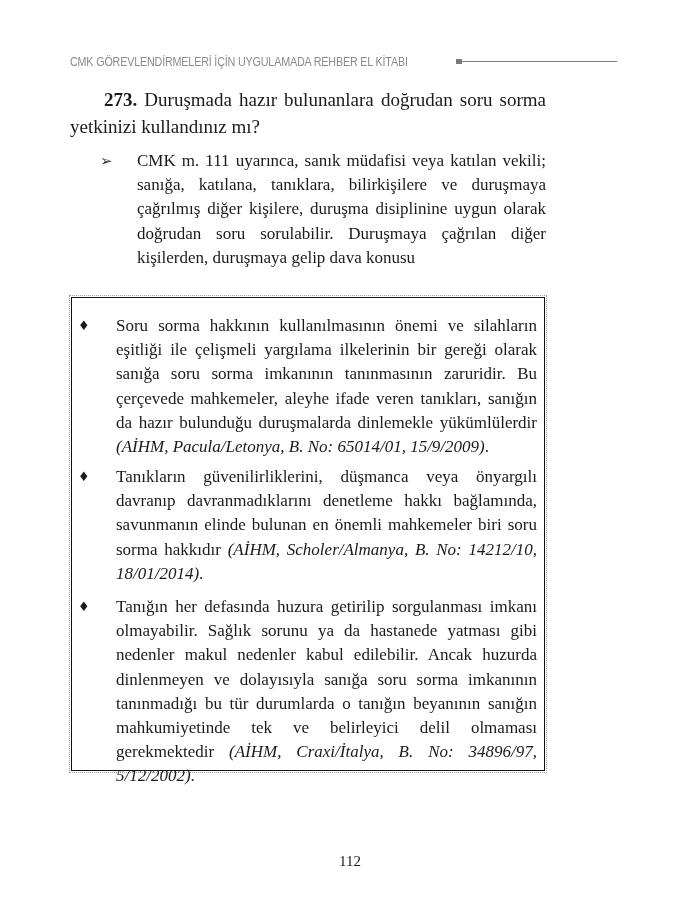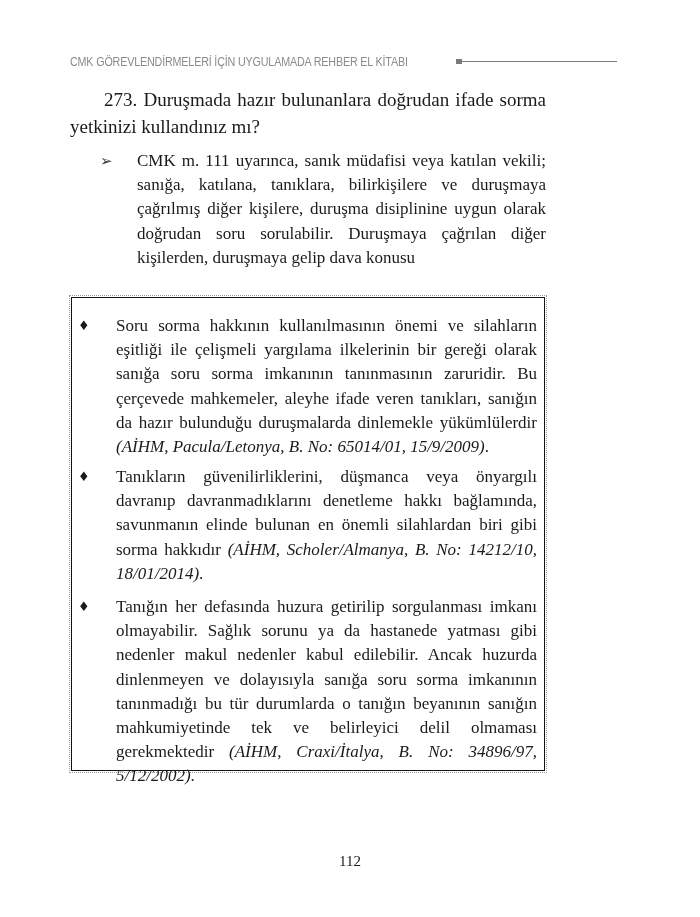--- a/index.html
+++ b/index.html
@@ -9,21 +9,21 @@
     .running-header { position: absolute; left: 70px; top: 44px; width: 477px; height: 20px;
       display: flex; align-items: center; margin-top: 8px; }
     .running-header .title { font-family: "Liberation Sans", "DejaVu Sans", sans-serif;
       font-size: 12.5px; color: #8a8a8a; letter-spacing: -0.2px; white-space: nowrap;
       transform: scaleX(0.86); transform-origin: left center; display: inline-block; }
     .running-header .marker { position: absolute; left: 386px; top: 7px; width: 6px; height: 5px; background: #7a7a7a; }
     .running-header .rule { position: absolute; left: 392px; top: 9px; width: 155px; height: 1px; background: #7a7a7a; }
 
     .question { position: absolute; left: 70px; top: 86px; width: 476px;
       font-size: 19px; line-height: 27px; text-align: justify; text-indent: 34px; }
-    .question .num { font-weight: normal; margin-top: 13px; }
+    .question .num { font-weight: bold; margin-top: 13px; }
 
     .answer { position: absolute; left: 100px; top: 149px; width: 446px; font-size: 17px; line-height: 24.2px; }
     .answer .arrow { position: absolute; left: 0; top: 0; width: 20px; font-family: "DejaVu Sans", sans-serif;
       font-size: 15px; color: #333; }
     .answer .text { margin-left: 37px; text-align: justify; }
 
     .box { position: absolute; left: 71px; top: 297px; width: 472px; height: 472px;
       border: 1.5px solid #111; outline: 1px dotted #9a9a9a; outline-offset: 1px; }
     .box .item { position: absolute; left: 0; width: 472px; font-size: 17px; line-height: 24.2px; }
     .box .item .bullet { position: absolute; left: 6px; top: 0; width: 14px; font-family: "DejaVu Sans", sans-serif;
@@ -35,35 +35,35 @@
   </style>
 </head>
 <body>
 
 <div class="running-header">
   <span class="title">CMK GÖREVLENDİRMELERİ İÇİN UYGULAMADA REHBER EL KİTABI</span>
   <span class="marker"></span>
   <span class="rule"></span>
 </div>
 
-<div class="question"><span class="num">273.</span><span> Duruşmada hazır bulunanlara doğrudan ifade sorma yetkinizi kullandınız mı?</span></div>
+<div class="question"><span class="num">273.</span><span> Duruşmada hazır bulunanlara doğrudan soru sorma yetkinizi kullandınız mı?</span></div>
 
 <div class="answer">
   <span class="arrow">➢</span>
   <div class="text">CMK m. 111 uyarınca, sanık müdafisi veya katılan vekili; sanığa, katılana, tanıklara, bilirkişilere ve duruşmaya çağrılmış diğer kişilere, duruşma disiplinine uygun olarak doğrudan soru sorulabilir. Duruşmaya çağrılan diğer kişilerden, duruşmaya gelip dava konusu</div>
 </div>
 
 <div class="box">
   <div class="item" style="top:16px;">
     <span class="bullet">♦</span>
     <div class="text"><span>Soru sorma hakkının kullanılmasının önemi ve silahların eşitliği ile çelişmeli yargılama ilkelerinin bir gereği olarak sanığa soru sorma imkanının tanınmasının zaruridir.  Bu çerçevede mahkemeler, aleyhe ifade veren tanıkları, sanığın da hazır bulunduğu duruşmalarda dinlemekle yükümlülerdir </span><span class="cite">(AİHM, Pacula/Letonya, B. No: 65014/01, 15/9/2009)</span><span>.</span></div>
   </div>
   <div class="item" style="top:167px;">
     <span class="bullet">♦</span>
-    <div class="text"><span>Tanıkların güvenilirliklerini, düşmanca veya önyargılı davranıp davranmadıklarını denetleme hakkı bağlamında, savunmanın elinde bulunan en önemli silahlardan biri gibi sorma hakkıdır </span><span class="cite">(AİHM, Scholer/Almanya, B. No: 14212/10, 18/01/2014)</span><span>.</span></div>
+    <div class="text"><span>Tanıkların güvenilirliklerini, düşmanca veya önyargılı davranıp davranmadıklarını denetleme hakkı bağlamında, savunmanın elinde bulunan en önemli mahkemeler biri soru sorma hakkıdır </span><span class="cite">(AİHM, Scholer/Almanya, B. No: 14212/10, 18/01/2014)</span><span>.</span></div>
   </div>
   <div class="item" style="top:297px;">
     <span class="bullet">♦</span>
     <div class="text"><span>Tanığın her defasında huzura getirilip sorgulanması imkanı olmayabilir. Sağlık sorunu ya da hastanede yatması gibi nedenler makul nedenler kabul edilebilir. Ancak huzurda dinlenmeyen ve dolayısıyla sanığa soru sorma imkanının tanınmadığı bu tür durumlarda o tanığın beyanının sanığın mahkumiyetinde tek ve belirleyici delil olmaması gerekmektedir </span><span class="cite">(AİHM, Craxi/İtalya, B. No: 34896/97, 5/12/2002)</span><span>.</span></div>
   </div>
 </div>
 
 <div class="page-number">112</div>
 
 </body></html>

